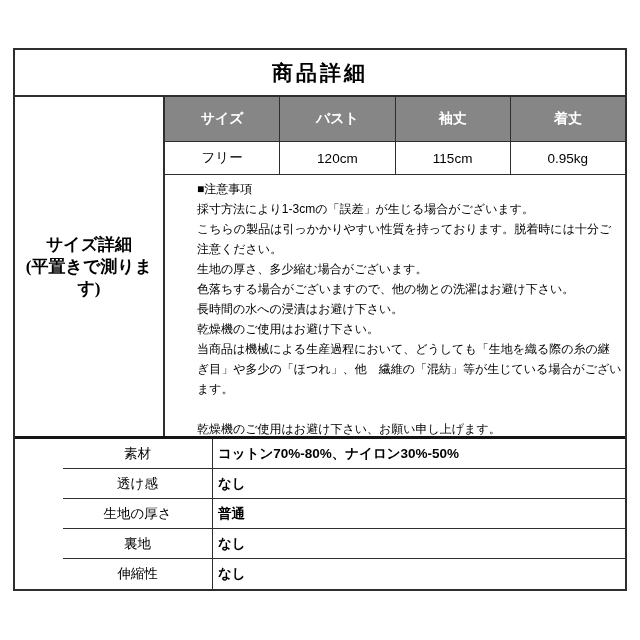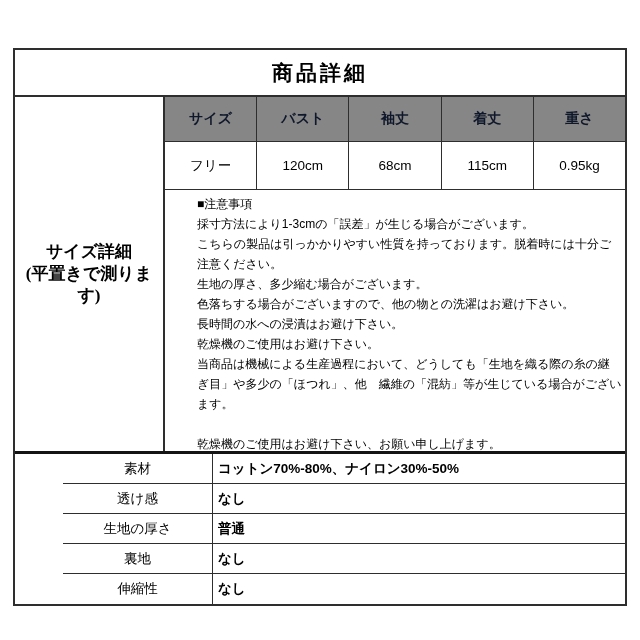--- a/index.html
+++ b/index.html
@@ -33,27 +33,27 @@
     display: flex; flex-direction: column; align-items: center; justify-content: center;
     text-align: center;
     font-family: "Liberation Serif", "DejaVu Serif", serif;
     font-weight: bold; font-size: 17px; line-height: 22px;
   }
   .right-col { flex: 1; display: flex; flex-direction: column; }
 
   .size-header { display: flex; height: 45px; background: #868686; border-bottom: 1px solid #2e2e2e; }
   .size-header .cell {
     flex: 1; display: flex; align-items: center; justify-content: center;
-    color: #0f172a; font-family: "Liberation Serif", "DejaVu Serif", serif;
+    color: #ffffff; font-family: "Liberation Serif", "DejaVu Serif", serif;
     font-weight: bold; font-size: 14px;
     border-right: 1px solid #2e2e2e;
   }
   .size-header .cell:last-child { border-right: none; }
 
-  .size-values { display: flex; height: 48px; border-bottom: 1px solid #2e2e2e; }
+  .size-values { display: flex; height: 33px; border-bottom: 1px solid #2e2e2e; }
   .size-values .cell {
     flex: 1; display: flex; align-items: center; justify-content: center;
     font-size: 13.5px;
     border-right: 1px solid #2e2e2e;
   }
   .size-values .cell:last-child { border-right: none; }
 
   .notes {
     height: 261px;
     padding: 4px 3px 0 4px;
@@ -97,27 +97,25 @@
       <span>(平置きで測ります)</span>
     </div>
 
     <div class="right-col">
 
       <div class="size-header">
         <div class="cell">サイズ</div>
         <div class="cell">バスト</div>
         <div class="cell">袖丈</div>
         <div class="cell">着丈</div>
-        <div class="cell">重さ</div>
       </div>
 
       <div class="size-values">
         <div class="cell">フリー</div>
         <div class="cell">120cm</div>
-        <div class="cell">68cm</div>
         <div class="cell">115cm</div>
         <div class="cell">0.95kg</div>
       </div>
 
       <div class="notes">
         <div class="note-line">■注意事項</div>
         <div class="note-line">採寸方法により1-3cmの「誤差」が生じる場合がございます。</div>
         <div class="note-line">こちらの製品は引っかかりやすい性質を持っております。脱着時には十分ご注意ください。</div>
         <div class="note-line">生地の厚さ、多少縮む場合がございます。</div>
         <div class="note-line">色落ちする場合がございますので、他の物との洗濯はお避け下さい。</div>

